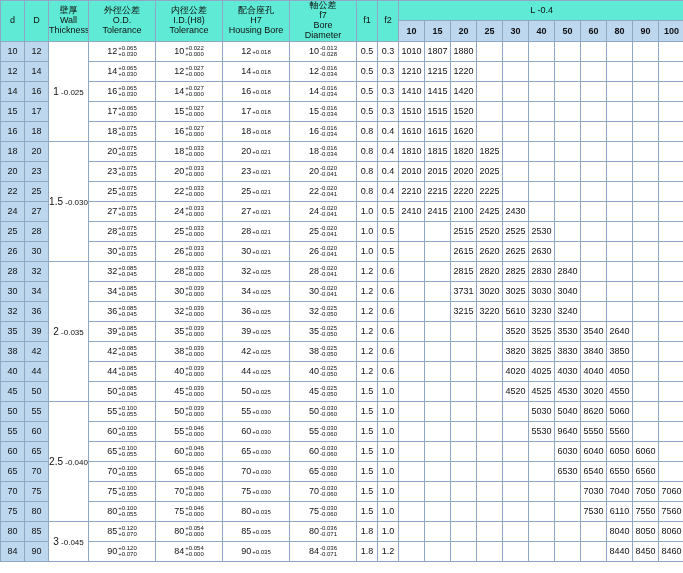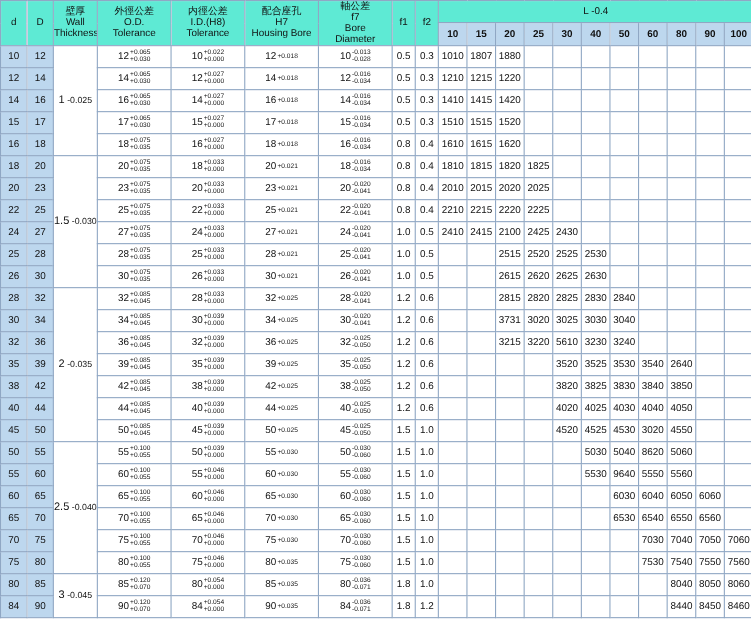--- a/index.html
+++ b/index.html
@@ -605,21 +605,21 @@
           <td class="white">1.5</td>
           <td class="white">1.0</td>
           <td class="white"></td>
           <td class="white"></td>
           <td class="white"></td>
           <td class="white"></td>
           <td class="white"></td>
           <td class="white"></td>
           <td class="white"></td>
           <td class="white">7530</td>
-          <td class="white">7540</td>
+          <td class="white">6110</td>
           <td class="white">7550</td>
           <td class="white">7560</td>
         </tr>
         <tr class="rowh">
           <td class="blue">80</td>
           <td class="blue">85</td>
           <td class="white" rowspan="2"><span class="vmerge">3</span><span class="vsub"> -0.045</span></td>
           <td class="white"><span class="tol"><span class="tolnum">85</span><span class="tolsup"><span>+0.120</span><span>+0.070</span></span></span></td>
           <td class="white"><span class="tol"><span class="tolnum">80</span><span class="tolsup"><span>+0.054</span><span>+0.000</span></span></span></td>
           <td class="white"><span class="tol"><span class="tolnum">85</span><span class="tolsup"><span>+0.035</span></span></span></td>

